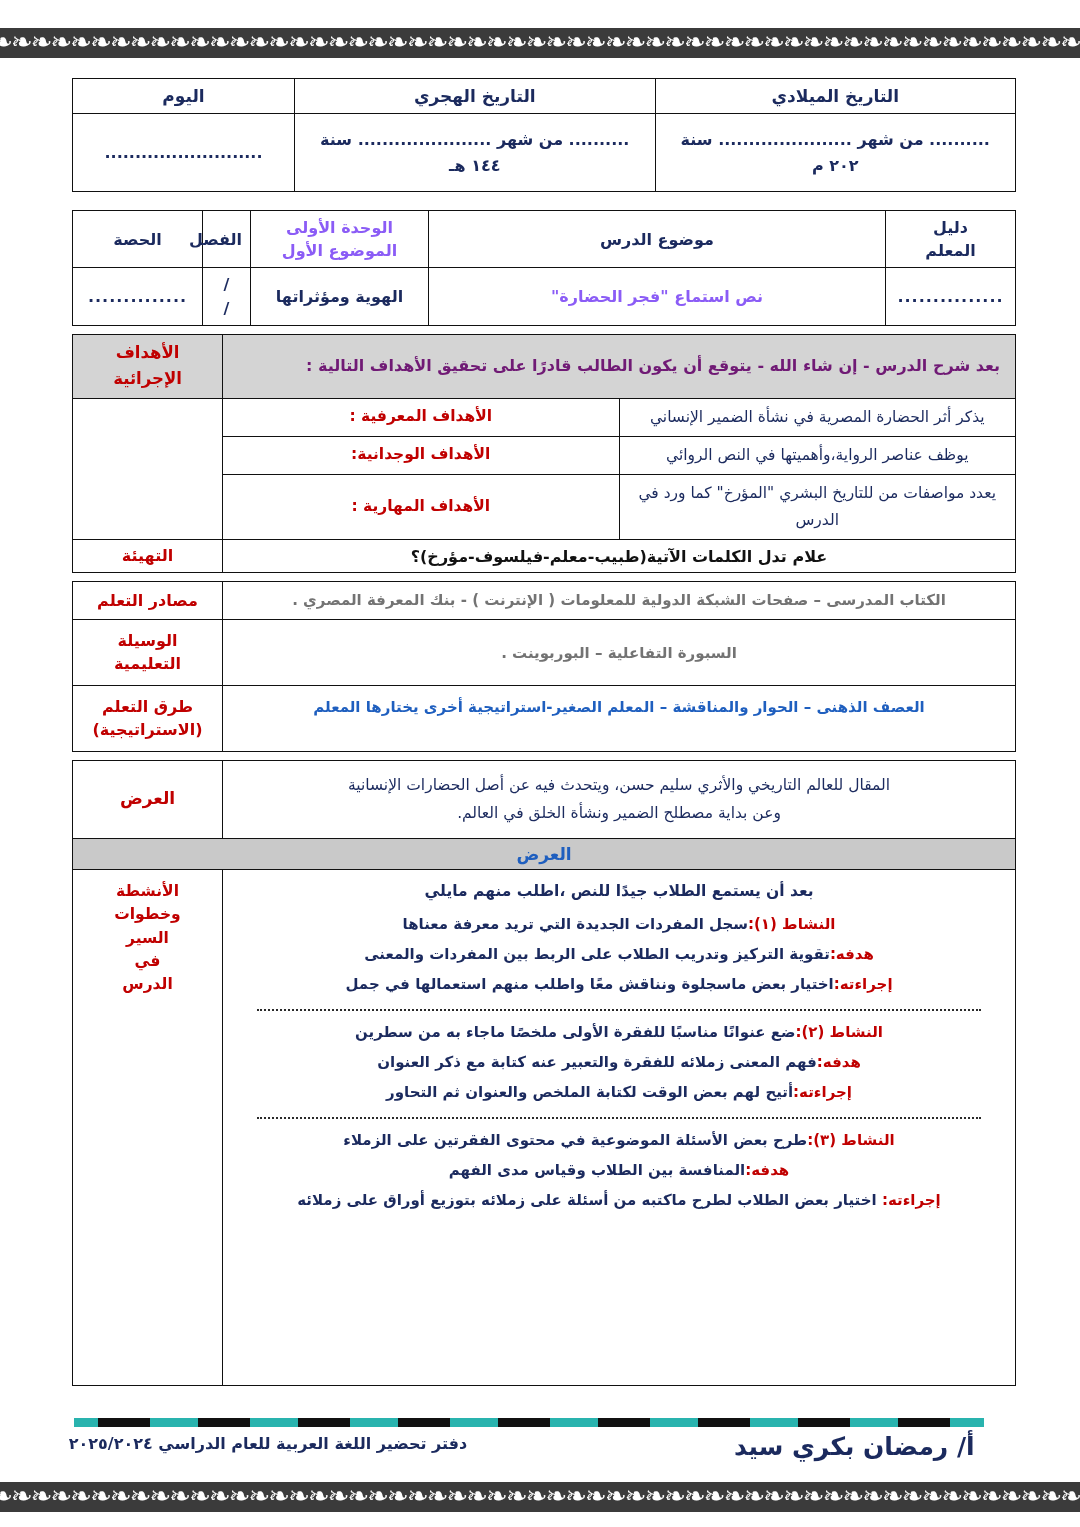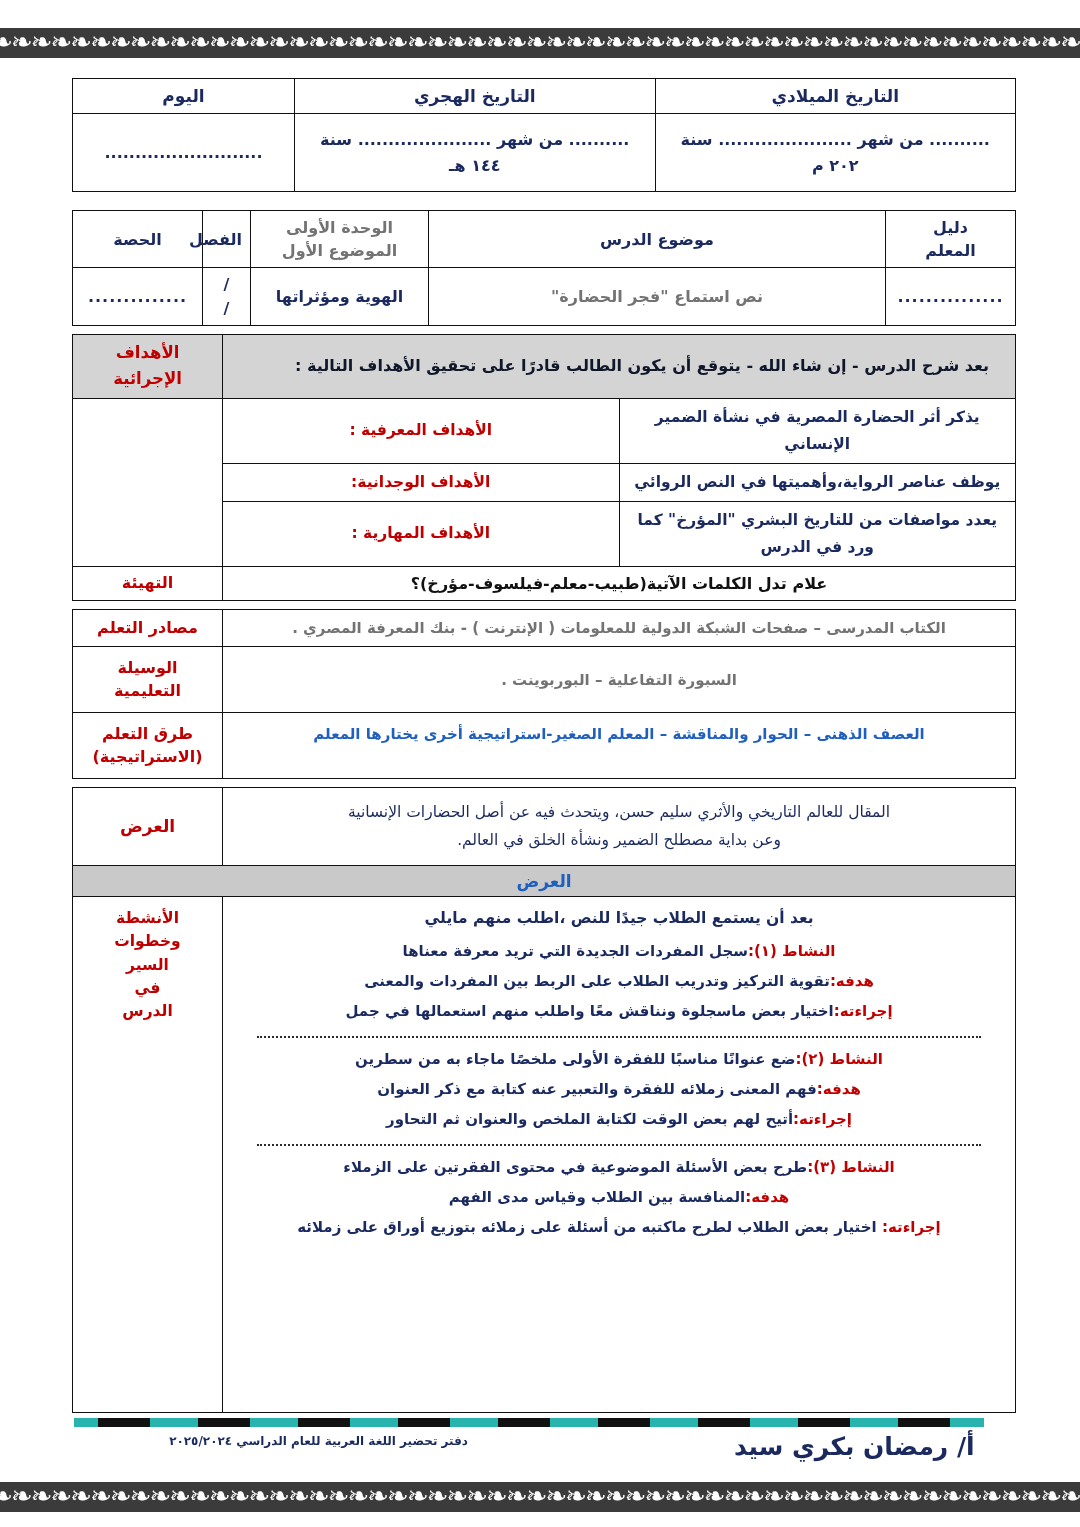--- a/index.html
+++ b/index.html
@@ -48,21 +48,21 @@
     background:#fff;
   }
   table.doc td, table.doc th{
     border:1.5px solid #111;
     padding:5px 8px;
     vertical-align:middle;
     text-align:center;
   }
 
   .nv { color:#1b2a5e; }     
-  .rd { color:#737373;margin-left:47px; }
+  .rd { color:#8b5cf6;margin-left:47px; }
 
   
   .tbl-date{ margin-bottom:18px; }
   .tbl-date .hd{
     font-size:17px; font-weight:bold; color:#1b2a5e;
     padding:7px 8px;
   }
   .tbl-date .cell{
     font-size:16px; font-weight:bold; color:#1b2a5e;
     height:78px; line-height:1.6;
@@ -87,27 +87,27 @@
 
   
   .goal-head td{
     background:#d4d4d4;
     border:1.5px solid #7a93c4;
   }
   .goal-head .cap{
     font-size:16.5px; font-weight:bold; color:#c00000; line-height:1.6;
   }
   .goal-head .body{
-    font-size:16px; font-weight:bold; color:#0f172a; text-align:right;
-    line-height:1.5; padding-right:26px;
+    font-size:16px; font-weight:bold; color:#701a75; text-align:right;
+    line-height:1.5; padding-right:15px;
   }
 
   .goal-row td{ border:1.5px solid #111; }
   .goal-row .lbl{ color:#c00000; white-space:nowrap; font-size:15.5px;}
-  .goal-row .val{ color:#1b2a5e; text-align:center; font-size:15.5px; font-weight:bold;}
+  .goal-row .val{ color:#1b2a5e; text-align:center; font-size:15.5px; font-weight:normal;}
 
   .tah .lbl{ color:#c00000;text-align:center; }
   .tah .val{ color:#111; font-weight:bold; font-size:16px; }
 
   .res .lbl{ color:#c00000; line-height:1.45; }
   .res .val{ color:#737373; font-weight:bold; font-size:15px; }
   .res .val.blue{ color:#1f5fbf; }
 
   .ard .lbl{ color:#c00000; font-size:17px; }
   .ard .val{ color:#1b2a5e; font-size:15.5px; text-align:center; line-height:1.85;}
@@ -153,21 +153,22 @@
   .dashbar{
     position:absolute; top:8px; right:96px; width:910px; height:9px;
     background:#29b3ae;
     overflow:hidden;
   }
   .dashbar i{
     position:absolute; top:0; height:9px; width:52px; background:#111;
   }
   .f-left{
     position:absolute; top:24px; right:612px; width:400px;
-    font-size:12px; font-weight:bold; color:#1b2a5e;
+    text-align:center;
+    font-size:16px; font-weight:bold; color:#1b2a5e;
     direction:rtl;
   }
   .f-right{
     position:absolute; top:22px; right:96px; width:420px;
     text-align:left;
     font-size:25px; font-weight:bold; color:#1b2a5e;
     direction:rtl;
     padding-left:170px;
   }
 </style>

